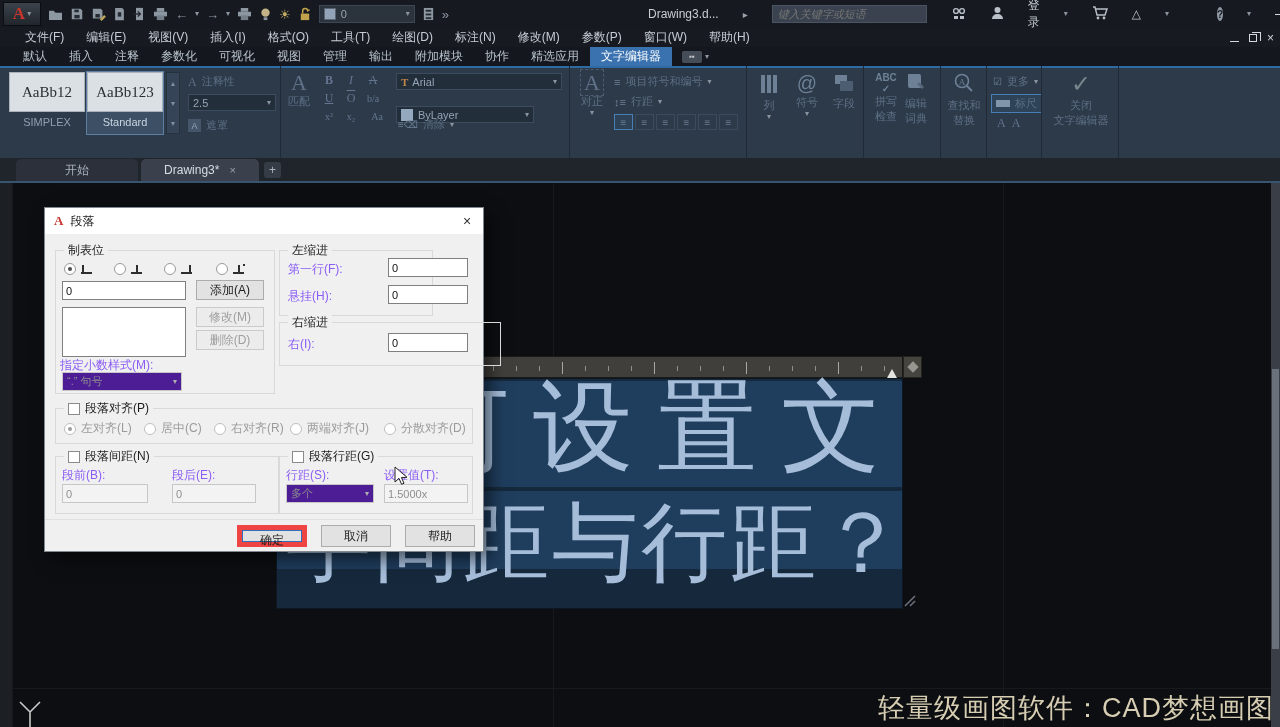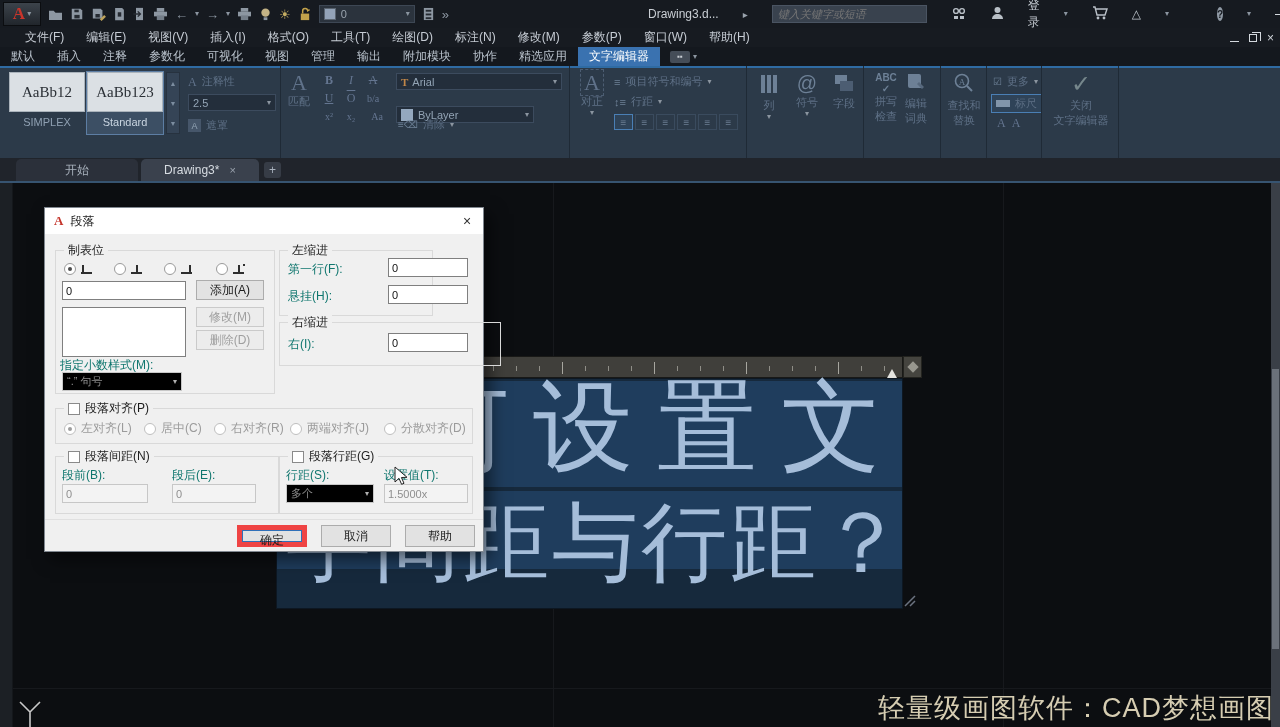--- a/index.html
+++ b/index.html
@@ -21,21 +21,21 @@
   .boxicon{width:9px;height:9px;border:1px solid #d4d9de;display:inline-block}
   .minline{width:9px;height:1px;background:#d4d9de;display:inline-block}
   .restore{position:relative;width:8px;height:8px;border:1px solid #d4d9de;display:inline-block}
   .restore::before{content:"";position:absolute;left:2px;top:-3px;width:8px;height:8px;border:1px solid #d4d9de;border-left:none;border-bottom:none}
   .helpcircle{width:14px;height:14px;border-radius:50%;background:#8f99a4;color:#161a20;font-size:10px;font-weight:bold;display:inline-flex;align-items:center;justify-content:center}
   
   .menubar{position:absolute;left:0;top:28px;width:1280px;height:19px;background:#171b21;display:flex;align-items:center;padding-left:14px;color:#c6ccd4;font-size:12px}
   .mi{padding:0 11px;line-height:19px}
   .mdibtns{position:absolute;right:6px;top:28px;height:19px;display:flex;align-items:center;gap:10px;color:#cfd4d9;font-size:11px}
   
-  .rtabs{position:absolute;left:0;top:47px;width:1280px;height:19px;background:#14181e;display:flex;align-items:stretch;color:#b8c1cb;font-size:12px}
+  .rtabs{position:absolute;left:0;top:47px;width:1280px;height:19px;background:#14181e;display:flex;align-items:stretch;padding-left:12px;color:#b8c1cb;font-size:12px}
   .rtab{padding:0 11px;display:flex;align-items:center}
   .rtab.active{background:#3a72b0;color:#fff}
   .ribswitch{margin-left:10px;display:flex;align-items:center;gap:3px}
   .ribswitch .pill{width:20px;height:12px;background:#454d58;border-radius:2px;display:inline-flex;align-items:center;justify-content:center;color:#c8cdd3;font-size:8px}
   
   .ribbon{position:absolute;left:0;top:66px;width:1280px;height:92px;background:#2c3a49;border-top:2px solid #2f6ba3}
   .vsep{position:absolute;top:66px;height:92px;width:1px;background:#1f2a36}
   .plabel{position:absolute;top:208px;height:14px;font-size:11px;color:#7e8fa1;text-align:center}
   .rt{font-size:11px;color:#5e7086}
   .ric{color:#6d8096}
@@ -73,28 +73,28 @@
   .dialog{position:absolute;left:44px;top:207px;width:440px;height:345px;background:#f0f0f0;border:1px solid #80878f;box-shadow:6px 7px 16px rgba(0,0,0,.55);z-index:50;font-size:12px;color:#1c1c1c}
   .dlgtitle{position:absolute;left:0;top:0;right:0;height:26px;background:#ffffff;display:flex;align-items:center;padding-left:9px;gap:7px}
   .dlgclose{position:absolute;right:0;top:0;width:32px;height:26px;display:flex;align-items:center;justify-content:center;color:#333;font-size:14px}
   .grp{position:absolute;border:1px solid #d9d9d9}
   .legend{position:absolute;top:-9px;left:8px;background:#f0f0f0;padding:0 4px;font-size:12px;color:#1c1c1c;display:flex;align-items:center;gap:5px;white-space:nowrap}
   .cb{width:12px;height:12px;border:1px solid #8a8a8a;background:#fff;display:inline-block}
   .radio{width:12px;height:12px;border:1px solid #9a9a9a;border-radius:50%;background:#fff;display:inline-block;position:relative;flex:0 0 auto}
   .radio.sel::after{content:"";position:absolute;left:3px;top:3px;width:4px;height:4px;border-radius:50%;background:#4c4c4c}
   .radio.dis{border-color:#bfbfbf}
   .radio.dis.sel::after{background:#9d9d9d}
-  .dl{position:absolute;font-size:12px;color:#0f766e;white-space:nowrap}
+  .dl{position:absolute;font-size:12px;color:#8b5cf6;white-space:nowrap}
   .dl.dis{color:#9b9b9b}
   .din{position:absolute;background:#fff;border:1px solid #7f7f7f;font:11px "Liberation Sans",sans-serif;color:#111;padding:2px 3px}
   .din.dis{background:#f3f3f3;border-color:#c7c7c7;color:#8f8f8f}
   .dbtn{position:absolute;background:#e2e2e2;border:1px solid #acacac;font-size:12px;color:#1c1c1c;text-align:center;line-height:18px}
   .dbtn.dis{color:#9f9f9f;background:#ececec;border-color:#cacaca}
   .dbtn.def{border:5px solid #ef4444;box-shadow:inset 0 0 0 1px #2f70b8}
-  .ddrop{position:absolute;border:1px solid #c7c7c7;background:#000000;color:#8f8f8f;font-size:11px;display:flex;align-items:center;justify-content:space-between;padding:0 4px}
+  .ddrop{position:absolute;border:1px solid #c7c7c7;background:#4c1d95;color:#8f8f8f;font-size:11px;display:flex;align-items:center;justify-content:space-between;padding:0 4px}
   .ritem{display:flex;align-items:center;gap:5px;position:absolute;white-space:nowrap}
   .ti{position:relative;width:11px;height:11px;display:inline-block}
   .ti::after{content:"";position:absolute;left:0;right:0;bottom:1px;height:2px;background:#2e2e2e}
   .ti .v{position:absolute;bottom:3px;width:2px;height:7px;background:#2e2e2e}
   .ti .dot{position:absolute;right:-1px;top:0;width:2px;height:2px;background:#2e2e2e}
   .cursor{position:absolute;left:394px;top:466px;z-index:60}
 </style>
 </head>
 <body>
 

